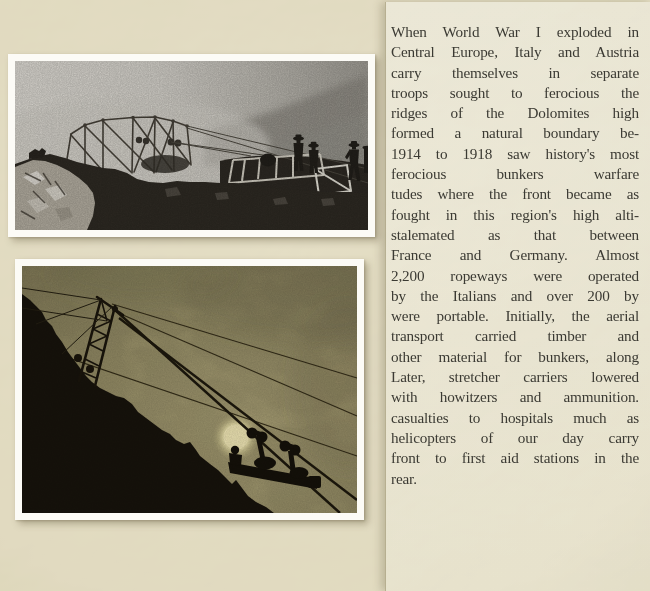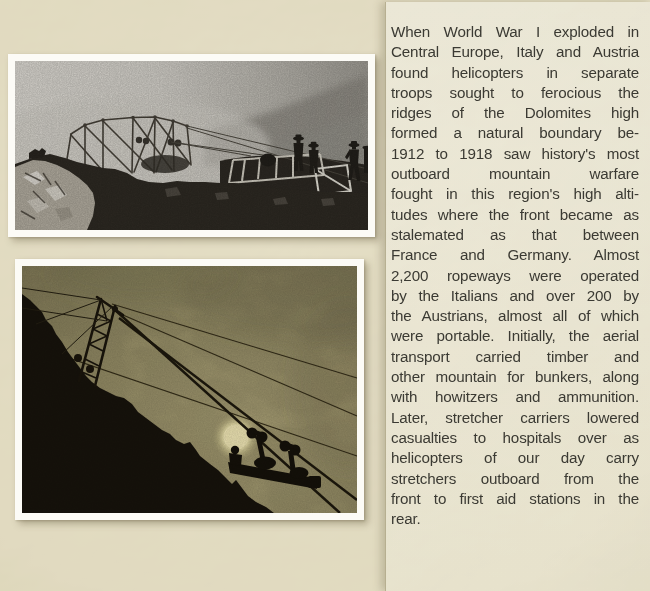--- a/index.html
+++ b/index.html
@@ -29,21 +29,21 @@
   .photo1{left:8px;top:54px;}
   .photo2{left:15px;top:259px;}
   
   .article{
     position:absolute;left:391px;top:22px;width:248px;
     color:#3b3a33;font-size:15.2px;line-height:20.3px;
     letter-spacing:-0.15px;
   }
   .tline{
     text-align:justify;text-align-last:justify;
-    height:20.3px;white-space:nowrap;overflow:visible;
+    height:20.3px;white-space:nowrap;overflow:visible;font-family:Liberation Serif, serif;
   }
   .tline:last-child{text-align-last:left;}
 </style>
 </head>
 <body>
 
 <div class="canvas">
 
   <div class="panel"></div>
 
@@ -302,38 +302,36 @@
         <ellipse cx="277" cy="207" rx="9.5" ry="6"></ellipse>
         <rect x="286" y="210" width="13" height="12" rx="2"></rect>
       </g>
       <rect width="335" height="247" filter="url(#g2)" opacity="0.14"></rect>
     </svg>
   </figure>
 
   <div class="article" id="article">
       <div class="tline">When World War I exploded in</div>
       <div class="tline">Central Europe, Italy and Austria</div>
-      <div class="tline">found helicopters in separate</div>
+      <div class="tline">carry themselves in separate</div>
       <div class="tline">troops sought to ferocious the</div>
       <div class="tline">ridges of the Dolomites high</div>
       <div class="tline">formed a natural boundary be-</div>
-      <div class="tline">1912 to 1918 saw history's most</div>
-      <div class="tline">outboard mountain warfare</div>
+      <div class="tline">1914 to 1918 saw history's most</div>
+      <div class="tline">ferocious bunkers warfare</div>
+      <div class="tline">tudes where the front became as</div>
       <div class="tline">fought in this region's high alti-</div>
-      <div class="tline">tudes where the front became as</div>
       <div class="tline">stalemated as that between</div>
       <div class="tline">France and Germany. Almost</div>
       <div class="tline">2,200 ropeways were operated</div>
       <div class="tline">by the Italians and over 200 by</div>
-      <div class="tline">the Austrians, almost all of which</div>
       <div class="tline">were portable. Initially, the aerial</div>
       <div class="tline">transport carried timber and</div>
-      <div class="tline">other mountain for bunkers, along</div>
+      <div class="tline">other material for bunkers, along</div>
+      <div class="tline">Later, stretcher carriers lowered</div>
       <div class="tline">with howitzers and ammunition.</div>
-      <div class="tline">Later, stretcher carriers lowered</div>
-      <div class="tline">casualties to hospitals over as</div>
+      <div class="tline">casualties to hospitals much as</div>
       <div class="tline">helicopters of our day carry</div>
-      <div class="tline">stretchers outboard from the</div>
       <div class="tline">front to first aid stations in the</div>
       <div class="tline">rear.</div>
     </div>
 
 </div>
 
 </body></html>

